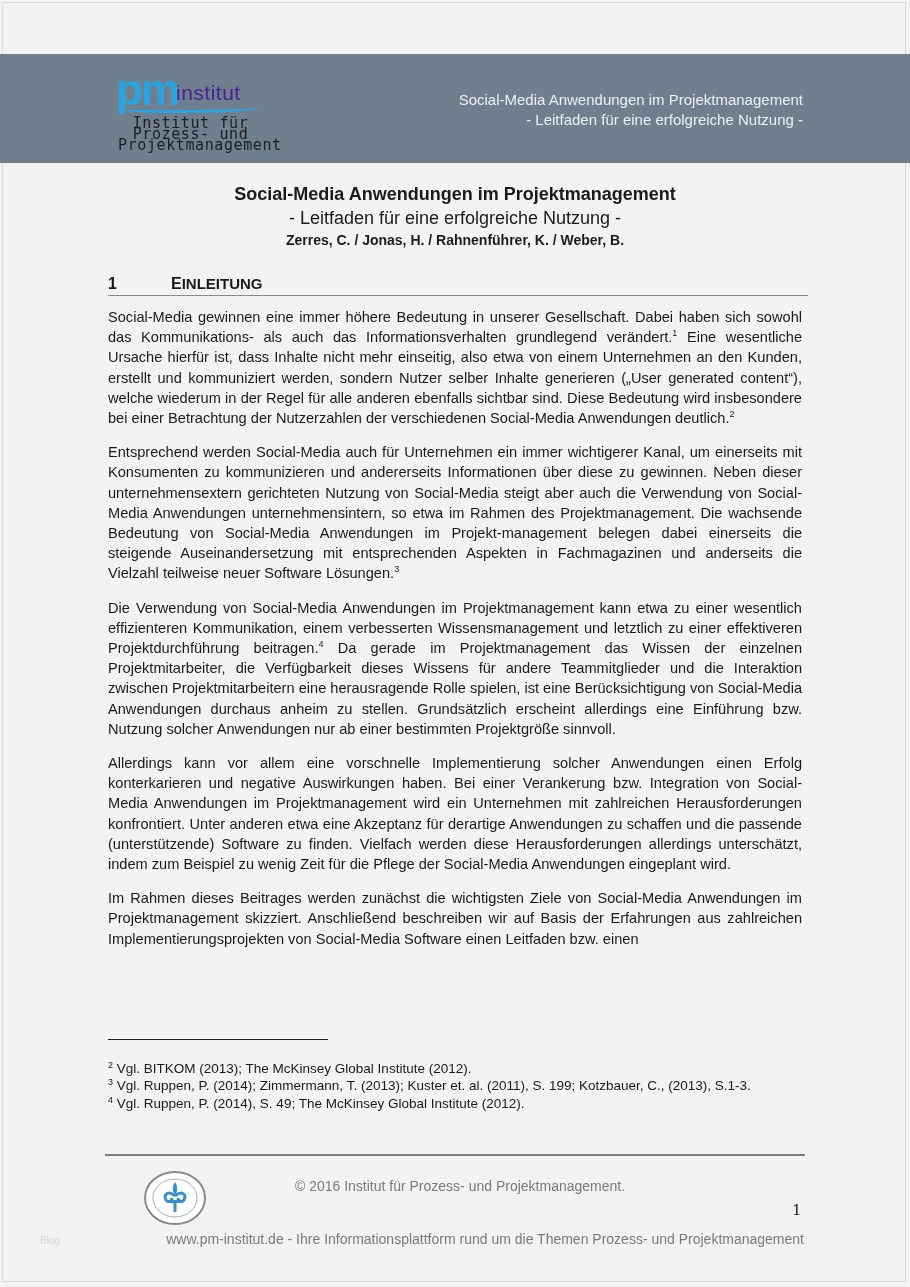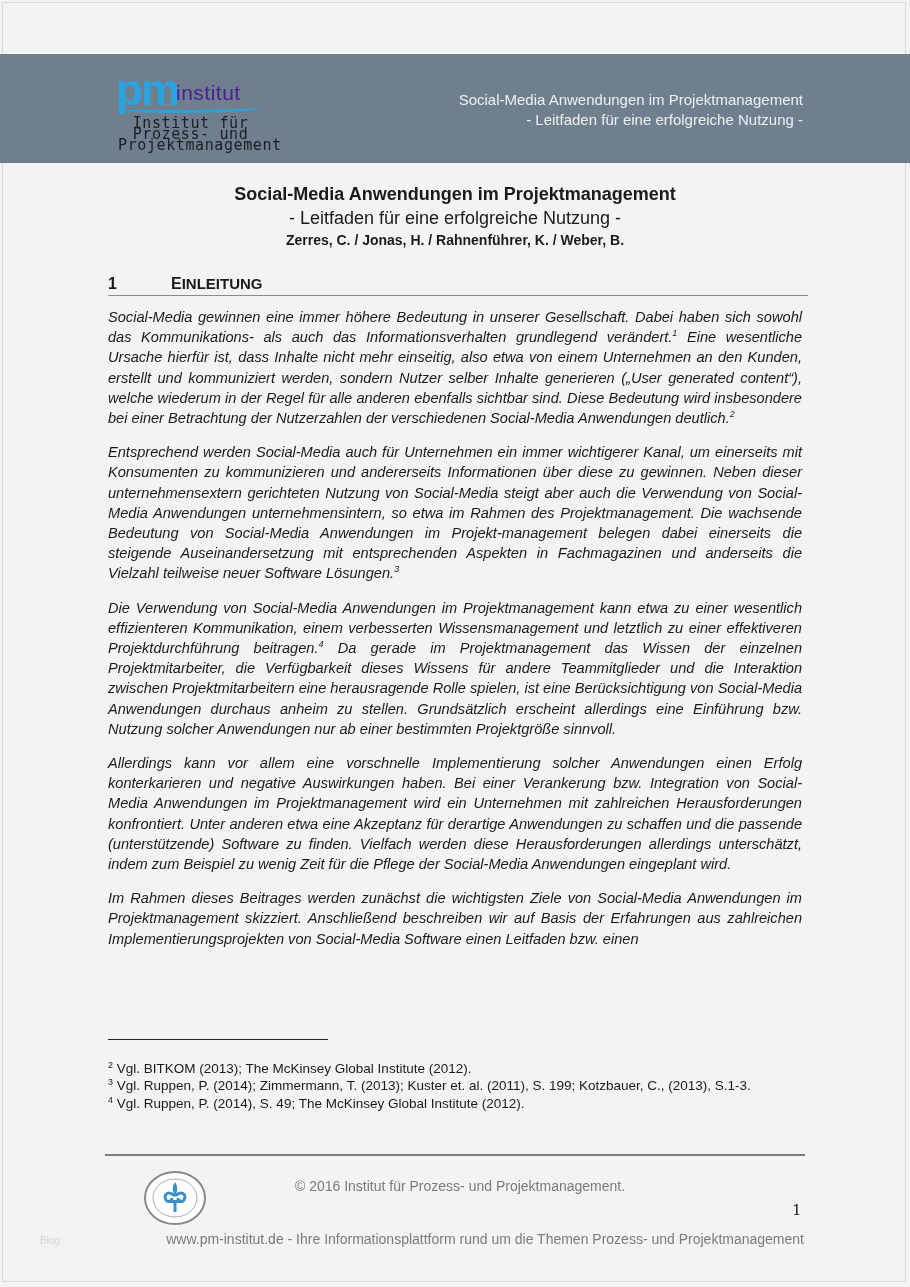--- a/index.html
+++ b/index.html
@@ -46,21 +46,21 @@
       font-weight: bold; font-size: 16px; line-height: 20px;
       border-bottom: 1px solid #8a8a8a; padding-bottom: 1px;
     }
     .section-heading .num { display: inline-block; width: 63px; }
     .section-heading .cap { font-size: 16px; }
     .section-heading .sc { font-size: 15px; margin-top: 44px; }
     .body-text {
       position: absolute; left: 108px; top: 307px; width: 694px;
       font-size: 14.6px; line-height: 20.2px; text-align: justify; color: #1a1a1a;
     }
-    .body-text p { margin: 0 0 14px 0; font-style: italic; }
+    .body-text p { margin: 0 0 14px 0; }
     sup { font-size: 9px; line-height: 0; }
     .fn-rule { position: absolute; left: 108px; top: 1039px; width: 220px; border-top: 1px solid #222; }
     .footnotes { position: absolute; left: 108px; top: 1060px; width: 700px; font-size: 13.5px; line-height: 17.3px; }
     .footnotes div { white-space: nowrap; }
     .footer-rule { position: absolute; left: 105px; top: 1154px; width: 700px; border-top: 2px solid #7d7d7d; }
     .seal {
       position: absolute; left: 142px; top: 1170px; width: 66px; height: 56px;
     }
     .footer-copy {
       position: absolute; left: 180px; width: 560px; top: 1176px; text-align: center;

